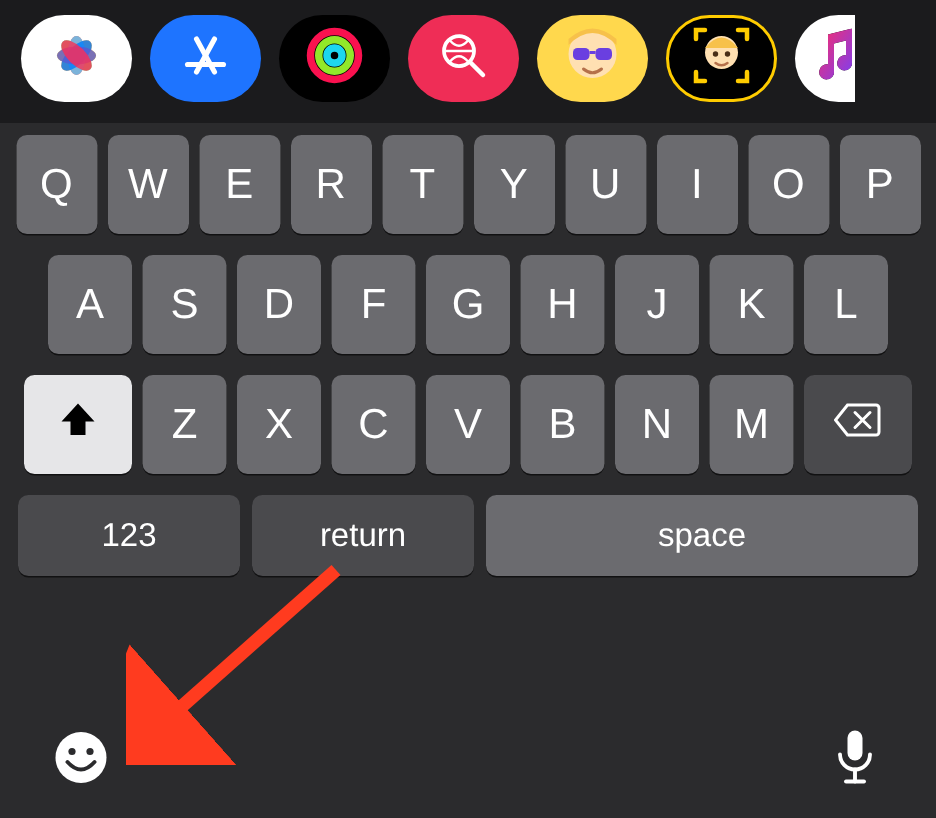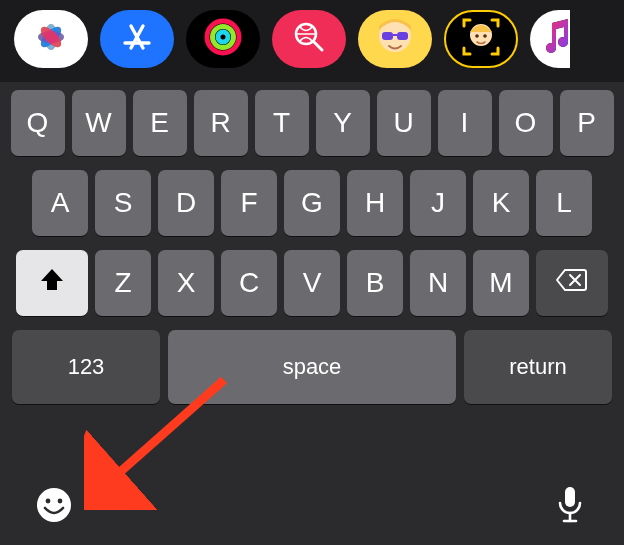--- a/index.html
+++ b/index.html
@@ -88,21 +88,21 @@
     .key.backspace {
       flex: 0 0 72px;
     }
 
     .bottom-row {
       display: flex;
       gap: 8px;
       padding: 0 6px;
     }
     .bottom-row .key {
-      height: 74px;
+      height: 54px;
       font-size: 22px;
     }
     .key.numbers {
       flex: 0 0 148px;
       background: #4a4a4d;
     }
     .key.space {
       flex: 1 1 auto;
       background: #6b6b6f;
     }
@@ -287,22 +287,22 @@
         <svg width="32" height="24" viewBox="0 0 32 24">
           <path d="M9 2 H28 A2 2 0 0 1 30 4 V20 A2 2 0 0 1 28 22 H9 L1 12 Z" fill="none" stroke="#fff" stroke-width="2"></path>
           <path d="M14 7 L24 17 M24 7 L14 17" stroke="#fff" stroke-width="2" stroke-linecap="round"></path>
         </svg>
       </span>
     </div>
   </div>
 
   <div class="bottom-row">
     <div class="key fn numbers">123</div>
+    <div class="key fn return">return</div>
     <div class="key space">space</div>
-    <div class="key fn return">return</div>
   </div>
 
 </div>
 
 <div class="bottom-bar">
   <div class="emoji-btn">
     <span>
       <svg width="38" height="38" viewBox="0 0 38 38">
         <circle cx="19" cy="19" r="17" fill="#fff"></circle>
         <circle cx="13" cy="15" r="2.4" fill="#2b2b2d"></circle>

